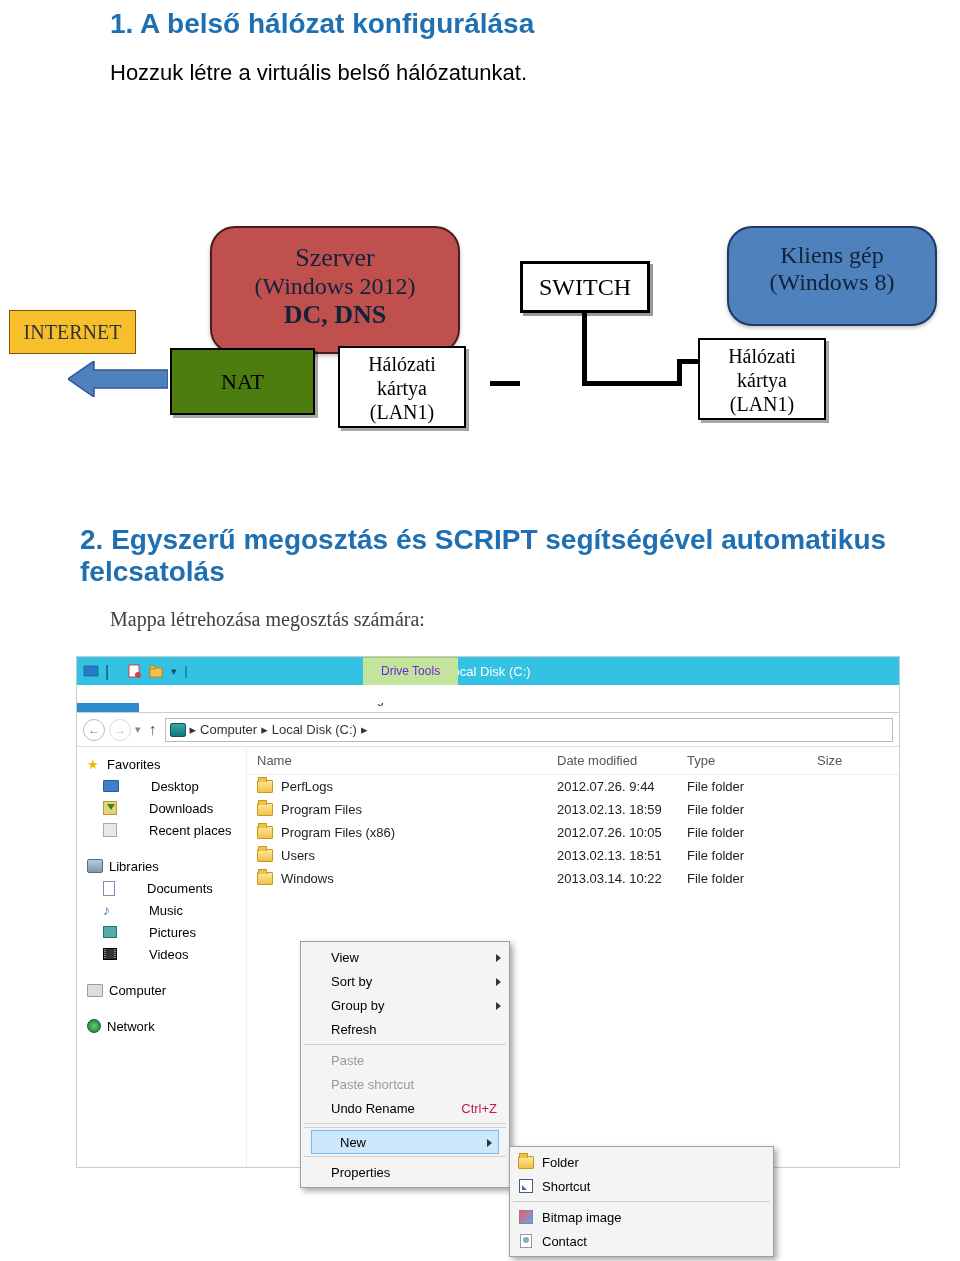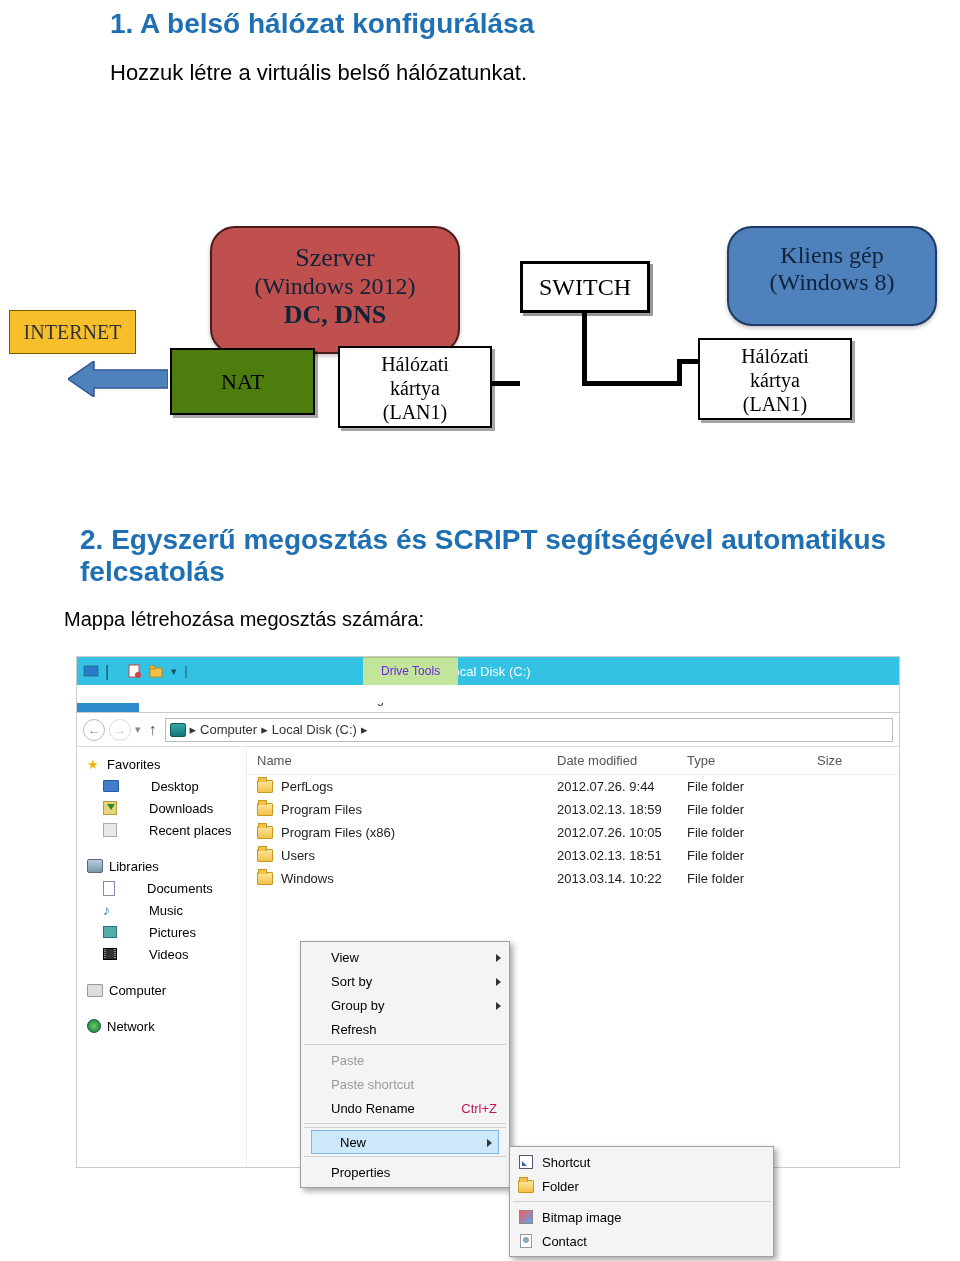--- a/index.html
+++ b/index.html
@@ -1,33 +1,33 @@
 <!DOCTYPE html>
 <html><head>
 <meta charset="utf-8">
 <style>
   * { box-sizing: border-box; }
   body { margin:0; padding:0; font-family: Arial, sans-serif; background:#fff; width:960px; }
   .page { width:960px; padding:0; }
   
   .section-heading { font-size:28px; font-weight:bold; color:#1F6FB3; margin:8px 0 20px 110px; }
   .section-sub { font-size:22px; color:#000; margin:0 0 30px 110px; }
-  .section-desc { font-size:20px; color:#000000; margin:0 0 20px 64px; }
+  .section-desc { font-size:20px; color:#404040; margin:0 0 20px 110px;font-family:Liberation Serif, serif; }
 
   
   .diagram { position:relative; width:960px; height:300px; }
   .internet-box { position:absolute; left:10px; top:195px; width:125px; height:42px; background:#F8BF2C; outline:1px solid #7a5a00; display:flex; align-items:center; justify-content:center; font-family:'Times New Roman',serif; font-size:20px; color:#333; }
   .server-box { position:absolute; left:210px; top:110px; width:250px; height:128px; background:#C0504D; border:2px solid #4a1c1b; border-radius:25px; box-shadow:0 2px 4px rgba(0,0,0,.25); text-align:center; padding-top:15px; font-family:'Times New Roman',serif; color:#10233A; }
   .server-box .line1 { font-size:26px; }
   .server-box .line2 { font-size:24px; }
   .server-box .line3 { font-size:26px; font-weight:bold; }
   .client-box { position:absolute; left:727px; top:110px; width:210px; height:100px; background:#4F81BD; border:2px solid #1F3864; border-radius:25px; box-shadow:0 2px 4px rgba(0,0,0,.25); text-align:center; padding-top:14px; font-family:'Times New Roman',serif; color:#10233A; font-size:24px; }
   .switch-box { position:absolute; left:520px; top:145px; width:130px; height:52px; border:3px solid #000; background:#fff; display:flex; align-items:center; justify-content:center; font-family:'Times New Roman',serif; font-size:24px; box-shadow:3px 3px 0 rgba(0,0,0,.4); }
   .nat-box { position:absolute; left:170px; top:232px; width:145px; height:67px; border:2px solid #000; background:#4d7c0f; display:flex; align-items:center; justify-content:center; font-family:'Times New Roman',serif; font-size:22px; box-shadow:3px 3px 0 rgba(0,0,0,.35); }
-  .nic-box { position:absolute; width:154px; height:82px; border:2px solid #000; background:#fff; text-align:center; padding-top:4px; font-family:'Times New Roman',serif; font-size:20px; line-height:1.2; box-shadow:3px 3px 0 rgba(0,0,0,.35); }
+  .nic-box { position:absolute; width:128px; height:82px; border:2px solid #000; background:#fff; text-align:center; padding-top:4px; font-family:'Times New Roman',serif; font-size:20px; line-height:1.2; box-shadow:3px 3px 0 rgba(0,0,0,.35); }
   .nic1 { left:338px; top:230px; }
   .nic2 { left:698px; top:222px; }
   .arrow-left { position:absolute; left:68px; top:245px; width:100px; height:36px; }
   .arrow-left svg { width:100%; height:100%; display:block; }
   
   .hline { position:absolute; height:5px; background:#000; }
   .vline { position:absolute; width:5px; background:#000; }
 
   
   .explorer { position:absolute; left:76px; width:824px; margin-top:5px; background:#fff; border:1px solid #ccc; }
@@ -352,29 +352,29 @@
         </div>
       <div class="ctx-sep"></div>
       <div class="ctx-item">
           <span>Properties</span>
         </div>
     </div>
 
     <div class="submenu">
       <div class="sub-item">
         <span class="sub-icon">
-            <span class="shortcut-ico"></span>
-          </span>
-        <span>Shortcut</span>
+            <span class="folder-icon"></span>
+          </span>
+        <span>Folder</span>
       </div>
       <div class="sub-item">
         <span class="sub-icon">
-            <span class="folder-icon"></span>
-          </span>
-        <span>Folder</span>
+            <span class="shortcut-ico"></span>
+          </span>
+        <span>Shortcut</span>
       </div>
       <div class="ctx-sep"></div>
       <div class="sub-item">
         <span class="sub-icon">
             <span class="bmp-ico"></span>
           </span>
         <span>Bitmap image</span>
       </div>
       <div class="sub-item">
         <span class="sub-icon">

